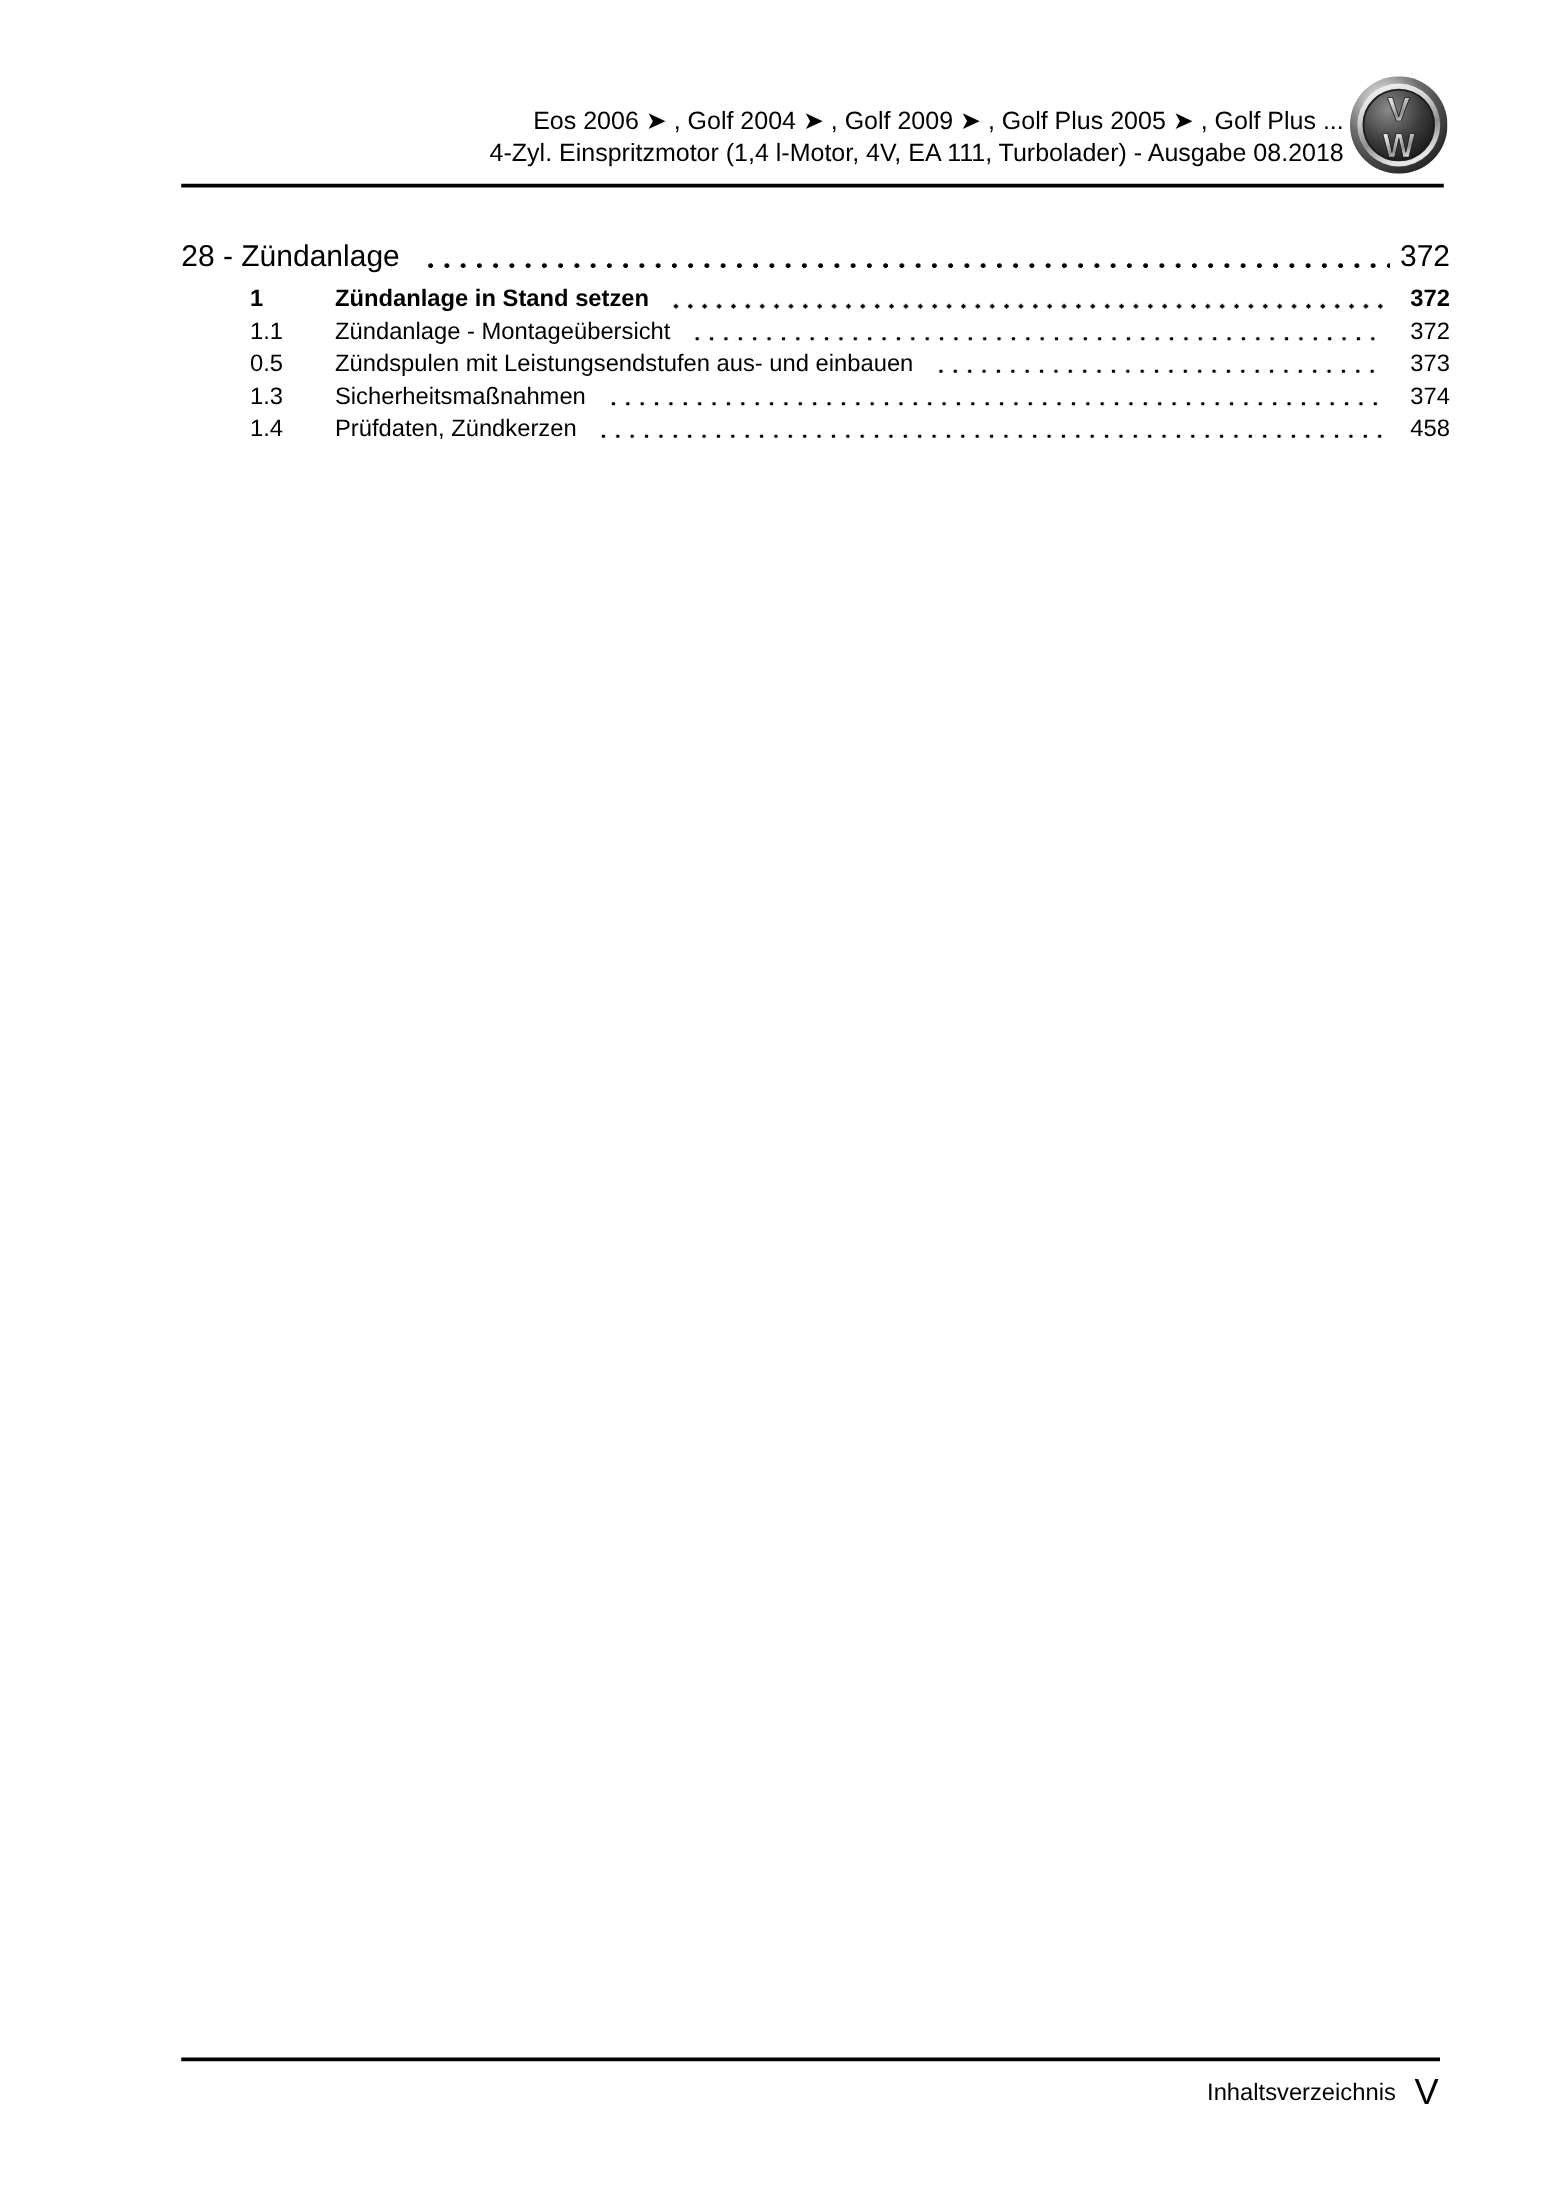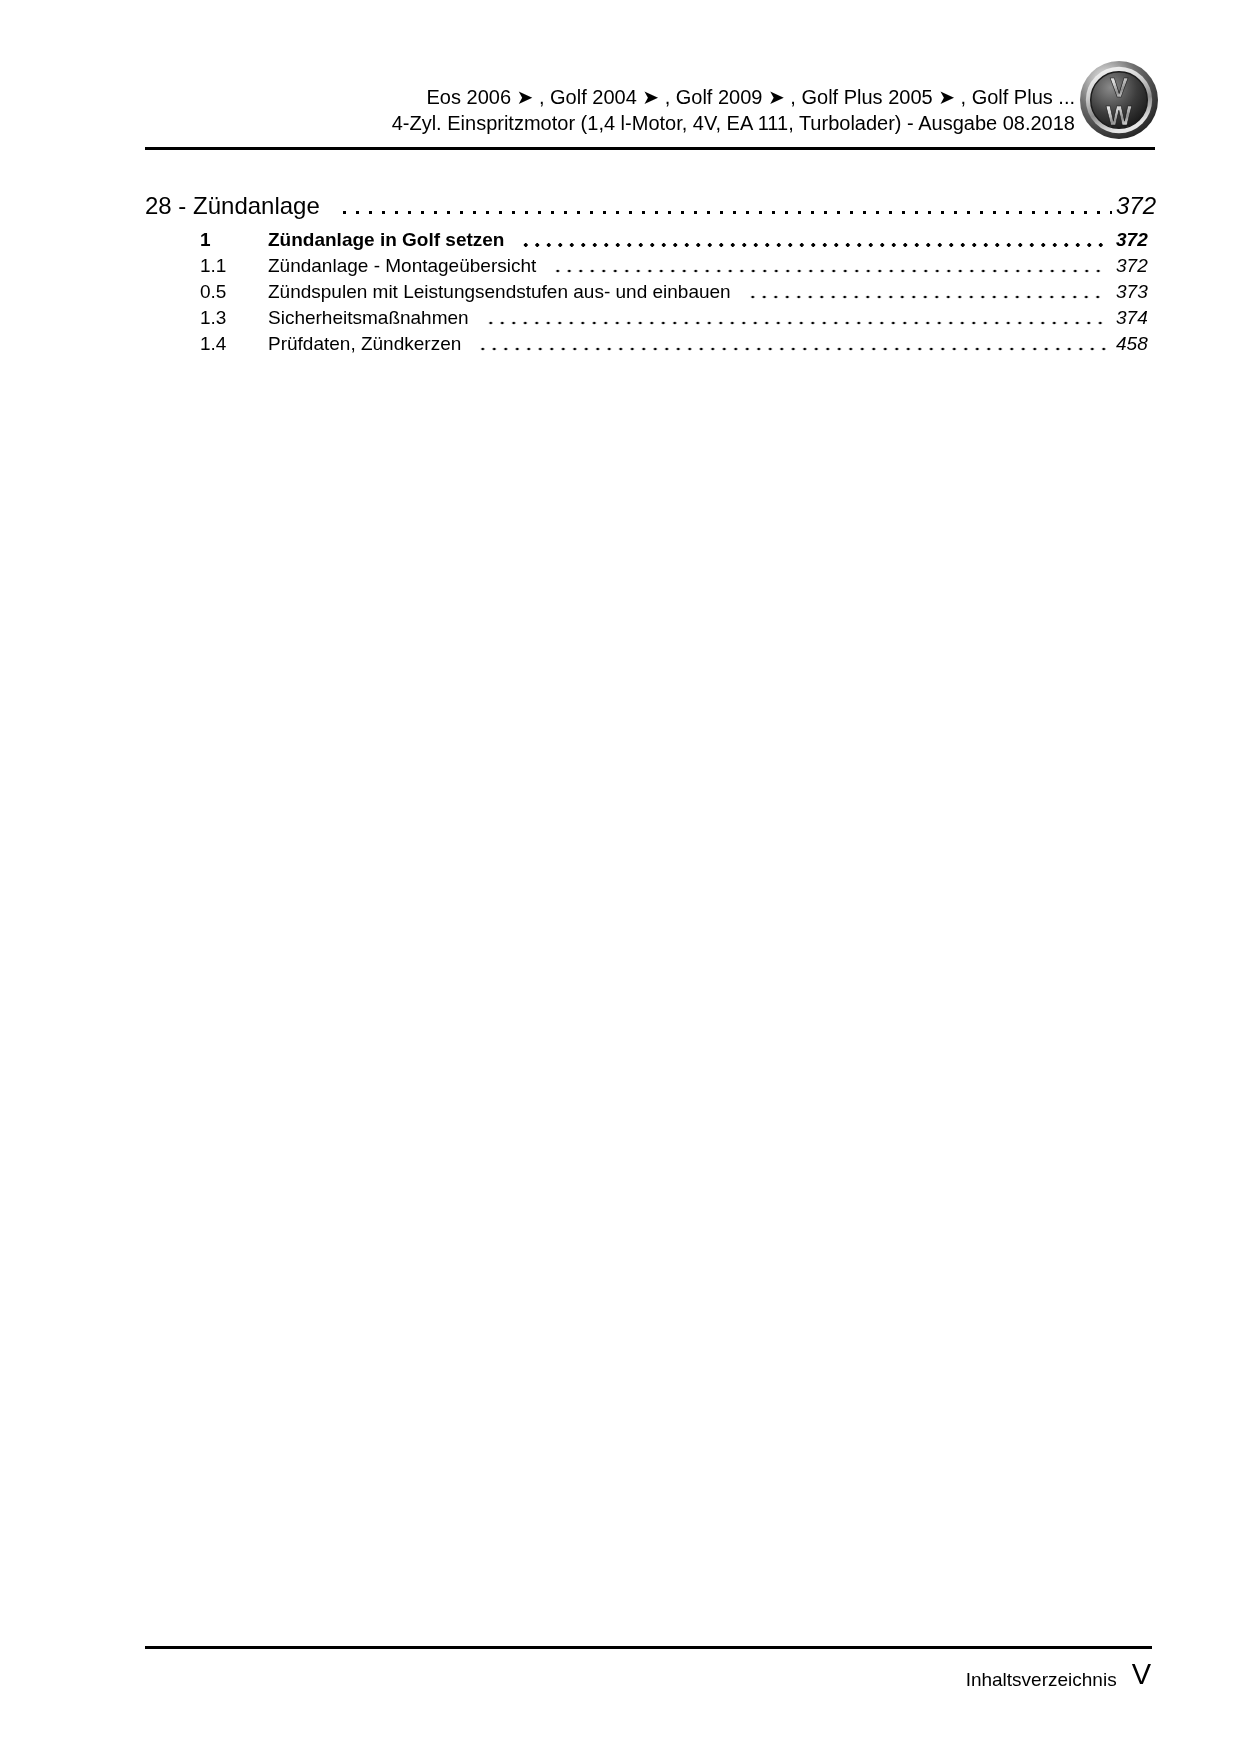--- a/index.html
+++ b/index.html
@@ -75,36 +75,36 @@
     margin: 0 4px 5px 18px;
     background-image: radial-gradient(circle, #000 1.7px, transparent 1.9px);
     background-size: 13px 5px;
   }
   .toc-entry.bold .leader {
     background-image: radial-gradient(circle, #000 1.6px, transparent 1.8px);
   }
   .toc-page {
     flex: none;
     min-width: 44px;
-    font-style: italic;
+    text-align: right;
   }
 
   
   .footer-rule {
     position: absolute;
     left: 145px; top: 1646px;
     width: 1007px; height: 3px;
     background: #000;
   }
   .footer {
     position: absolute;
     top: 1658px;
     right: 89px;
     display: flex;
-    align-items: flex-end;
+    align-items: center;
     gap: 15px;
   }
   .footer-label { font-size: 19px; }
   .footer-page  { font-size: 29px; }
 </style>
 </head>
 <body>
 
 <div class="header-text">
   <div>Eos 2006 ➤ , Golf 2004 ➤ , Golf 2009 ➤ , Golf Plus 2005 ➤ , Golf Plus ...</div>
@@ -142,21 +142,21 @@
 <div class="toc">
 
   <div class="toc-row toc-chapter">
     <span>28 - Zündanlage</span>
     <span class="leader"></span>
     <span class="toc-page">372</span>
   </div>
 
   <div class="toc-row toc-entry bold">
     <span class="toc-num">1</span>
-    <span class="toc-title">Zündanlage in Golf setzen</span>
+    <span class="toc-title">Zündanlage in Stand setzen</span>
     <span class="leader"></span>
     <span class="toc-page">372</span>
   </div>
 
   <div class="toc-row toc-entry">
     <span class="toc-num">1.1</span>
     <span class="toc-title">Zündanlage - Montageübersicht</span>
     <span class="leader"></span>
     <span class="toc-page">372</span>
   </div>

